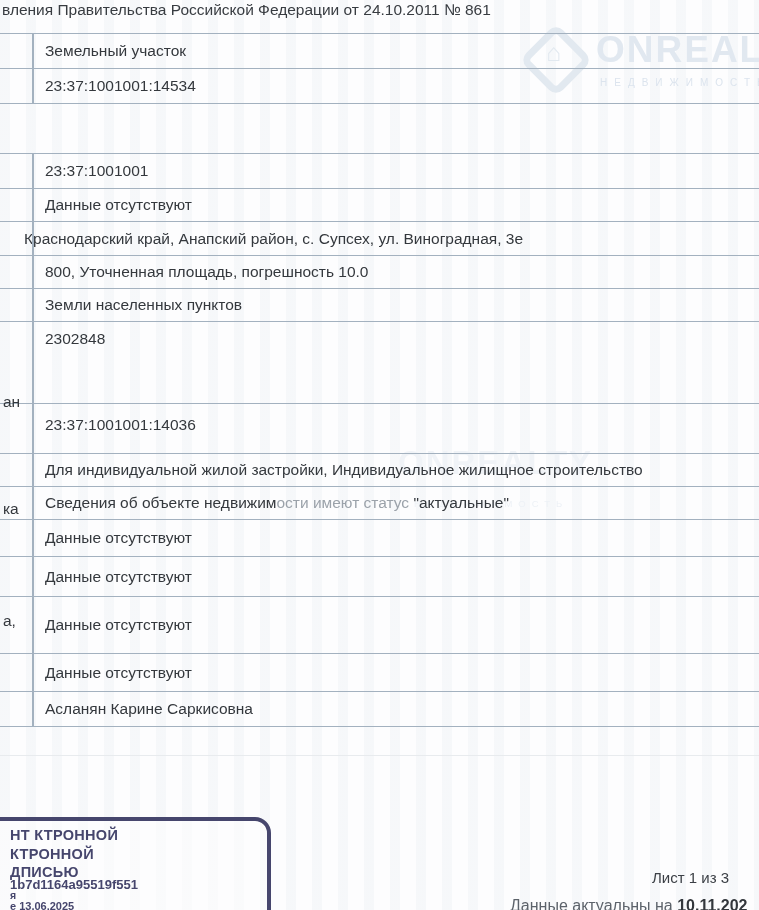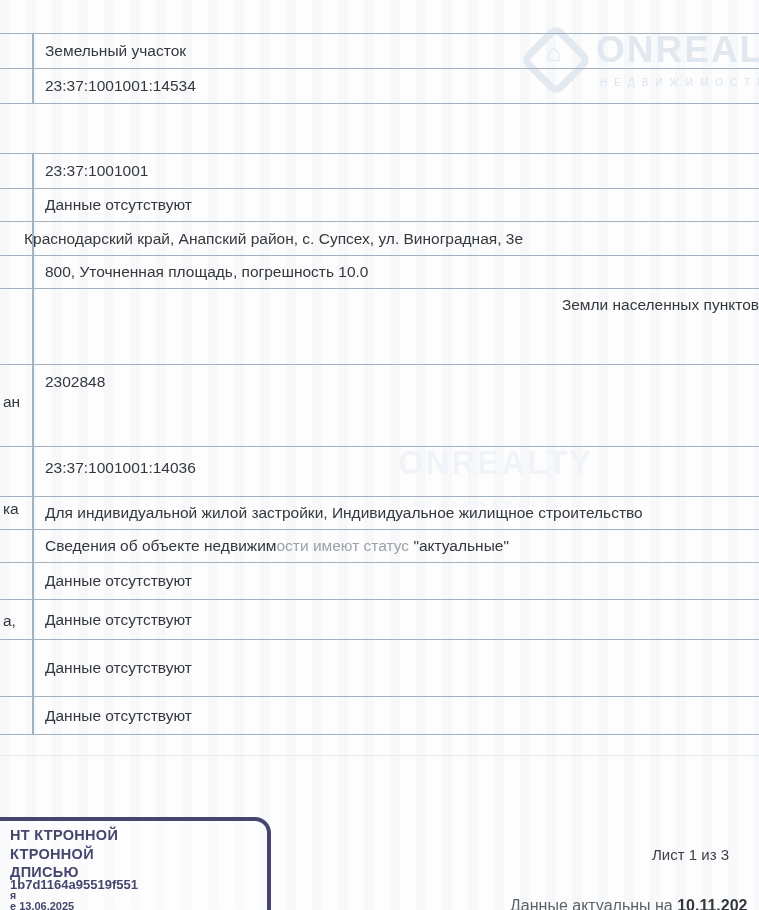--- a/index.html
+++ b/index.html
@@ -39,30 +39,31 @@
   .faint-line{position:absolute;left:0;top:755px;width:759px;height:1px;background:#e8ebee;z-index:1;}
 
   
   .stamp{position:absolute;left:-46px;top:817px;width:309px;height:130px;border:4px solid #46466d;border-radius:16px;z-index:5;background:rgba(253,253,254,0.55);}
   .sline{position:absolute;left:52px;font-size:14.5px;font-weight:700;color:#46466d;letter-spacing:0.3px;white-space:nowrap;}
   .s1{top:6px;}.s2{top:25px;}.s3{top:43px;}
   .scert{position:absolute;left:52px;top:56px;font-size:13px;font-weight:700;color:#46466d;white-space:nowrap;}
   .sowner{position:absolute;left:52px;top:68px;font-size:10.5px;font-weight:700;color:#46466d;}
   .svalid{position:absolute;left:52px;top:79px;font-size:11px;font-weight:700;color:#46466d;white-space:nowrap;}
 
-  .sheet{position:absolute;left:652px;top:846px;font-size:15px;color:#3c4046;white-space:nowrap;text-align:right;}
+  .sheet{position:absolute;left:652px;top:869px;font-size:15px;color:#3c4046;white-space:nowrap;text-align:right;}
   .bottom-note{position:absolute;left:510px;top:897px;font-size:16px;white-space:nowrap;}
   .bn1{color:#5d636b;}
   .bn2{color:#33373c;font-weight:600;}
 </style>
 </head>
 <body>
 
 <div class="page">
 
+  <div class="header-frag">вления Правительства Российской Федерации от 24.10.2011 № 861</div>
 
   <div class="wm-mid">
     <div class="wm-mid-brand">ONREALTY</div>
     <div class="wm-mid-sub">НЕДВИЖИМОСТЬ</div>
   </div>
 
   <div class="wm-top">
     <div class="wm-icon">
         <span class="wm-house">⌂</span>
       </div>
@@ -90,24 +91,24 @@
       </div>
       <div class="trow" style="height: 33px;">
         <div>Данные отсутствуют</div>
       </div>
       <div class="trow" style="height: 34px; padding-left: 24px;">
         <div>Краснодарский край, Анапский район, с. Супсех, ул. Виноградная, 3е</div>
       </div>
       <div class="trow" style="height: 33px;">
         <div>800, Уточненная площадь, погрешность 10.0</div>
       </div>
-      <div class="trow" style="height: 33px; justify-content: flex-end;">
+      <div class="trow" style="height: 33px;">
         <div>Земли населенных пунктов</div>
       </div>
-      <div class="trow" style="height: 34px; margin-top: 43px;">
+      <div class="trow" style="height: 34px;">
         <div>2302848</div>
       </div>
       <div class="trow" style="height: 42px; margin-top: 48px;">
         <div>23:37:1001001:14036</div>
       </div>
       <div class="trow" style="height: 33px; margin-top: 8px;">
         <div>Для индивидуальной жилой застройки, Индивидуальное жилищное строительство</div>
       </div>
       <div class="trow" style="height: 33px;">
         <div><span>Сведения об объекте недвижим</span><span class="light-seg">ости имеют статус </span><span>"актуальные"</span></div>
@@ -117,20 +118,23 @@
       </div>
       <div class="trow" style="height: 40px;">
         <div>Данные отсутствуют</div>
       </div>
       <div class="trow" style="height: 57px;">
         <div>Данные отсутствуют</div>
       </div>
       <div class="trow" style="height: 38px;">
         <div>Данные отсутствуют</div>
       </div>
+      <div class="trow" style="height: 35px;">
+        <div>Асланян Карине Саркисовна</div>
+      </div>
     </div>
 
   <div class="faint-line"></div>
 
   <div class="stamp">
     <div class="sline s1">НТ КТРОННОЙ</div>
     <div class="sline s2">КТРОННОЙ</div>
     <div class="sline s3">ДПИСЬЮ</div>
     <div class="scert">1b7d1164a95519f551</div>
     <div class="sowner">я</div>

